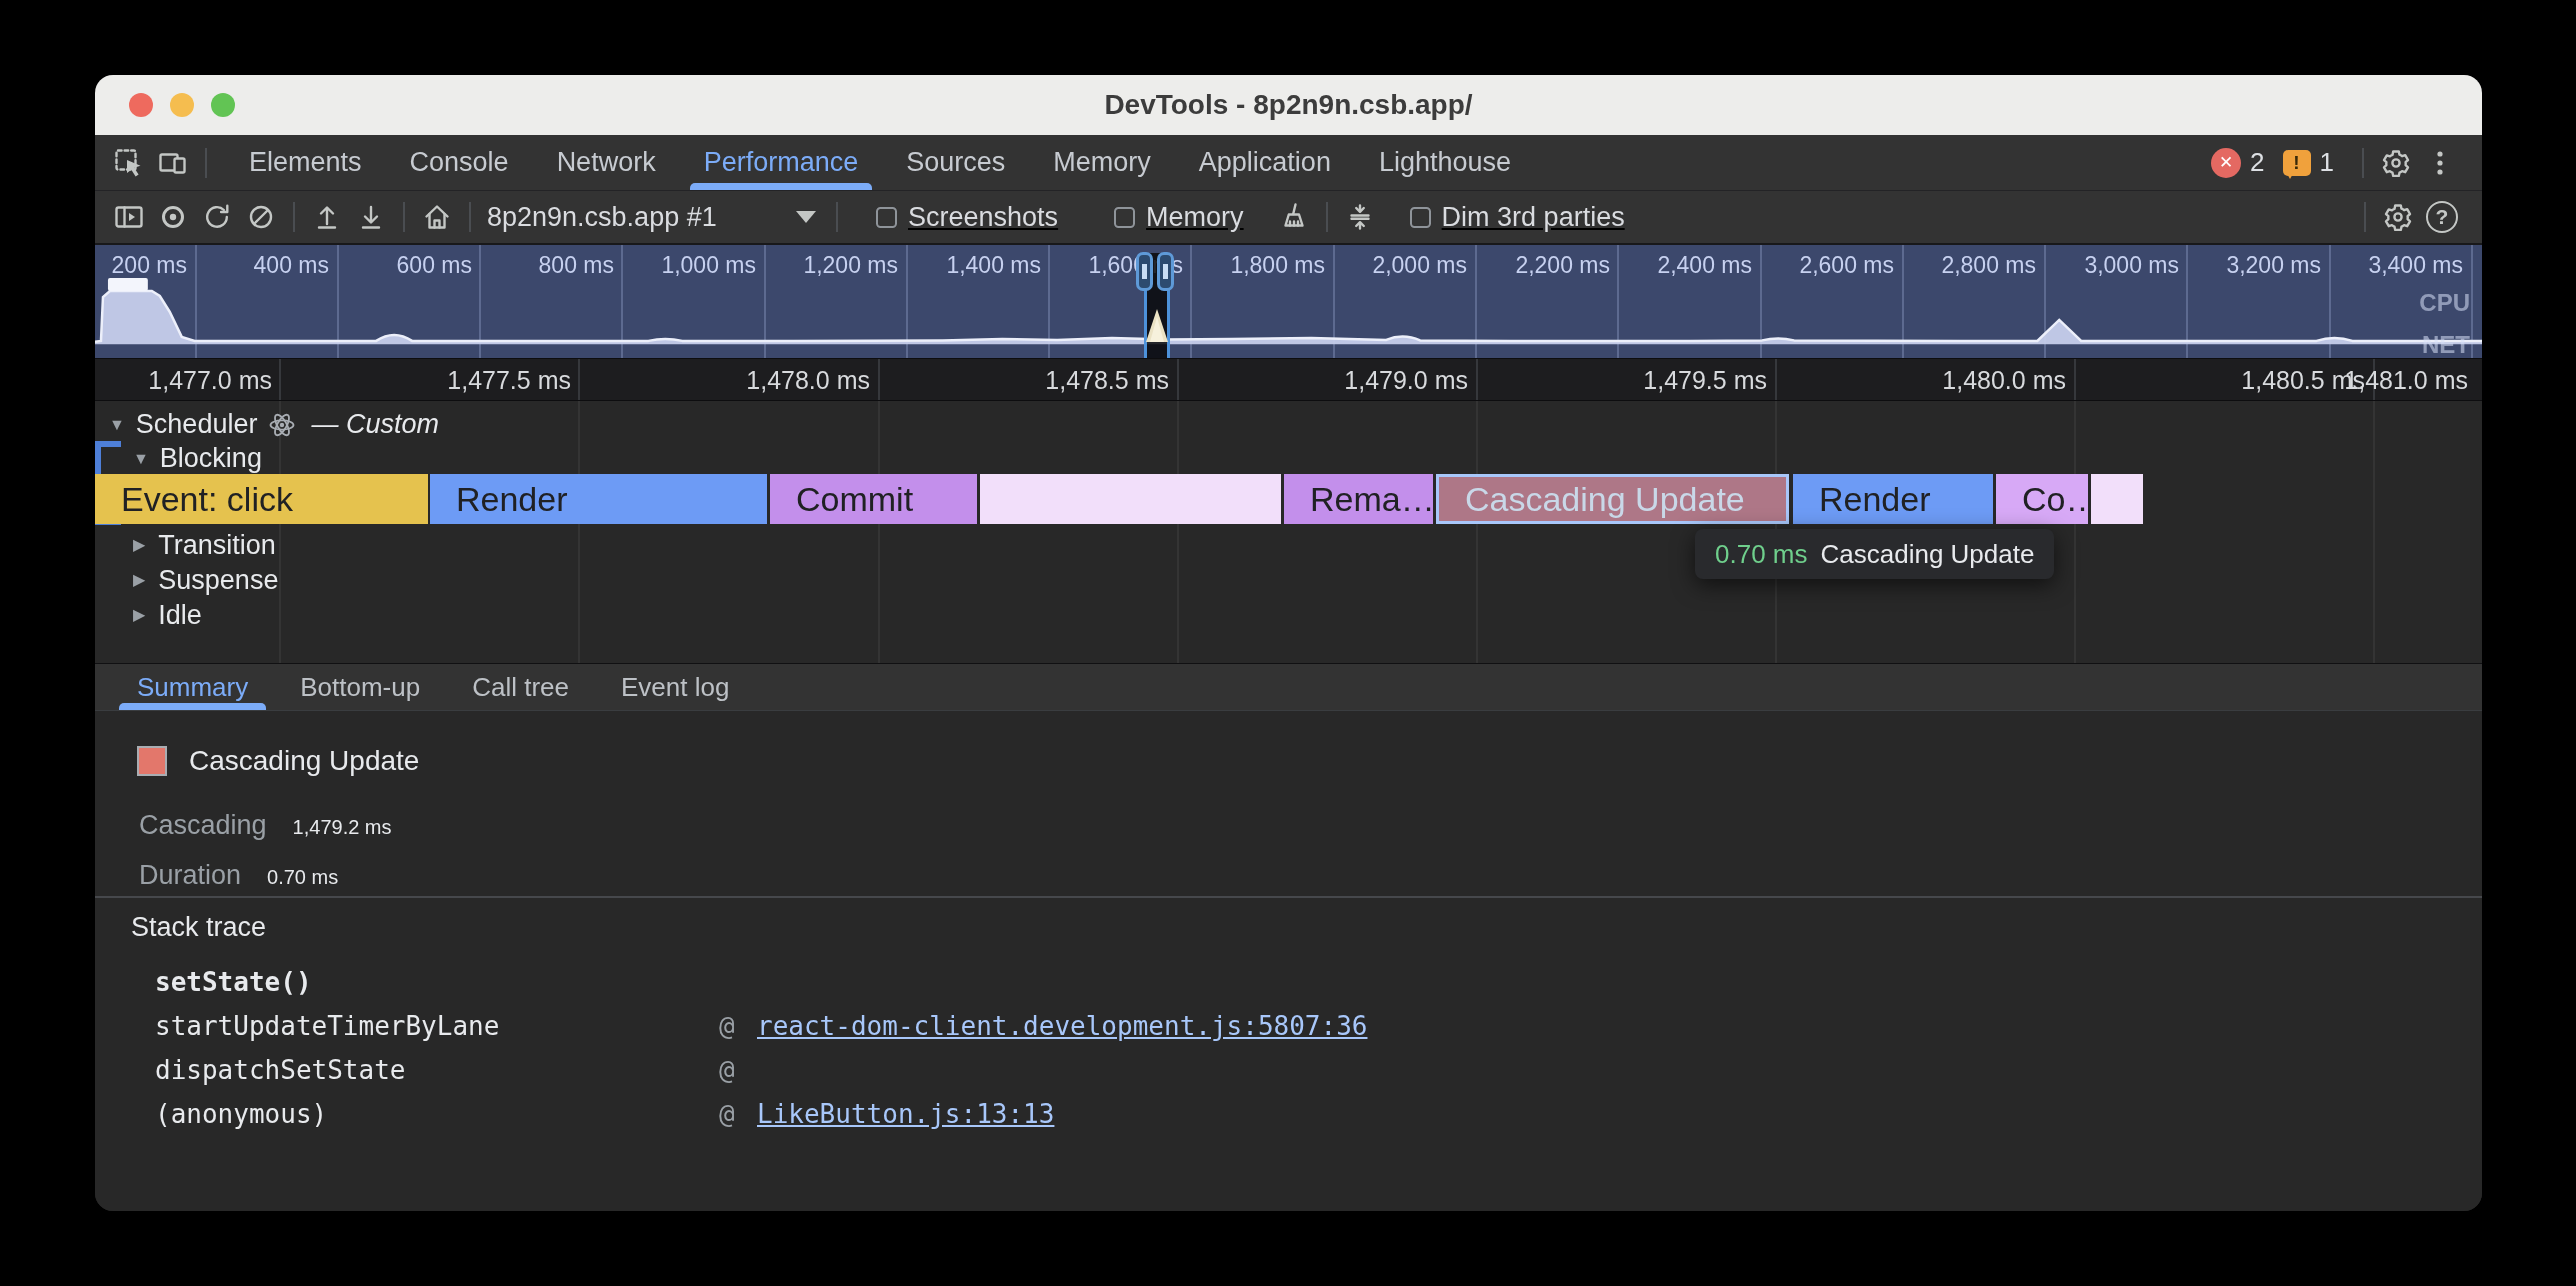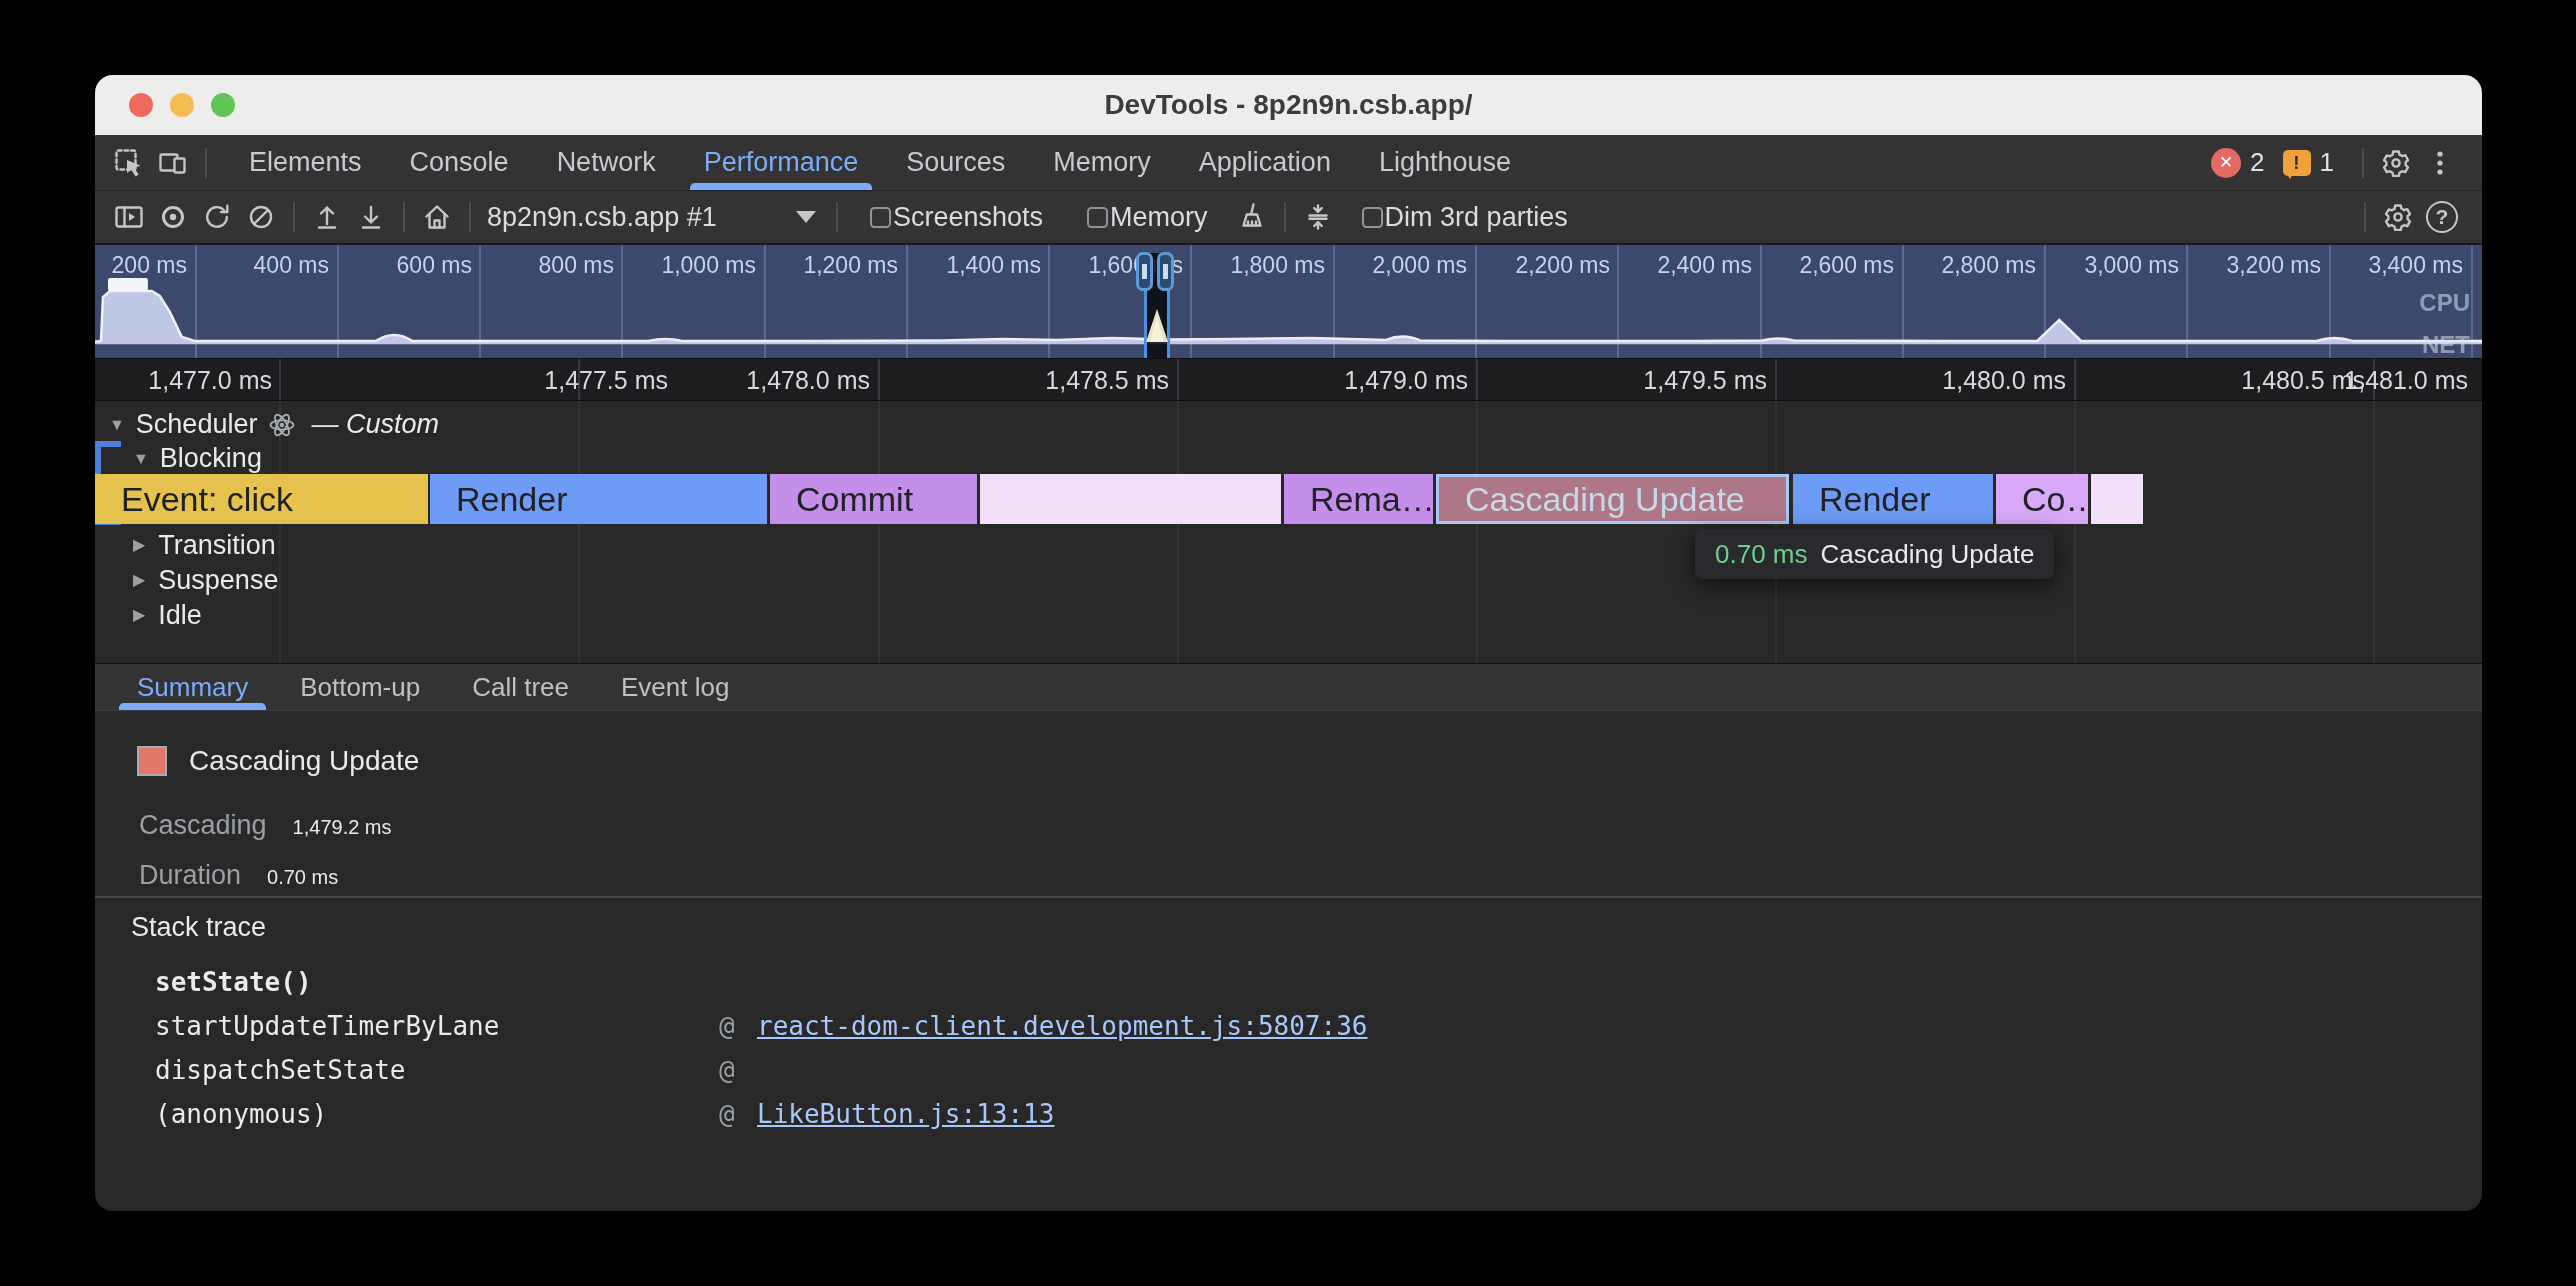--- a/index.html
+++ b/index.html
@@ -31,21 +31,21 @@
   .warn-ico{width:28px;height:26px;border-radius:5px;background:var(--warning);color:#3A2A09;font-size:19px;font-weight:800;display:flex;align-items:center;justify-content:center;position:relative;}
   .warn-ico::before{content:"!";}
   .warn-ico::after{content:"";position:absolute;left:3px;bottom:-7px;border:4px solid transparent;border-top:7px solid var(--warning);}
   .badge-count{font-size:26px;color:#DDE0E4;}
 
   
   .toolbar{height:54px;flex:0 0 auto;background:var(--toolbar-bg);display:flex;align-items:center;padding:0 18px 0 12px;border-bottom:2px solid #18181A;}
   .dropdown{display:flex;align-items:center;margin:0 10px 0 6px;min-width:329px;justify-content:space-between;}
   .dd-label{font-size:27px;color:#DADCE0;white-space:nowrap;}
   .caret{width:0;height:0;border-left:10px solid transparent;border-right:10px solid transparent;border-top:12px solid #C4C7C5;margin-left:26px;}
-  .check{display:flex;align-items:center;gap:2px;margin:0 22px;}
+  .check{display:flex;align-items:center;gap:11px;margin:0 28px;text-decoration:underline;}
   .cb{width:21px;height:21px;border:2.5px solid #8F949A;border-radius:4.5px;flex:0 0 auto;}
   .check .lbl{font-size:27px;color:#DADCE0;white-space:nowrap;}
   .help{width:32px;height:32px;border:2.6px solid #C4C7C5;border-radius:50%;color:#C4C7C5;font-size:21px;font-weight:700;display:flex;align-items:center;justify-content:center;}
   .help::before{content:"?";}
 
   
   .overview{position:relative;height:113px;flex:0 0 auto;background:var(--overview-bg);overflow:hidden;}
   .ov-line{position:absolute;top:0;bottom:0;width:2px;background:rgba(160,175,220,.33);}
   .ov-label{position:absolute;top:7px;font-size:23px;color:#C7D1F0;white-space:nowrap;text-align:right;}
   .cpu-chart{position:absolute;left:0;top:0;}
@@ -320,21 +320,21 @@
     <div class="handle" id="handleL"></div>
     <div class="handle" id="handleR"></div>
     <div class="ov-corner" id="cpuLabel" style="top:44px">CPU</div>
     <div class="ov-corner" id="netLabel" style="top:86px">NET</div>
   </div>
 
   <div class="ruler" id="ruler">
       <div class="ruler-line" style="left: 184px;"></div>
       <div class="ruler-label" style="right: 2210px;">1,477.0 ms</div>
       <div class="ruler-line" style="left: 483px;"></div>
-      <div class="ruler-label" style="right: 1814px; text-align: center;">1,477.5 ms</div>
+      <div class="ruler-label" style="right: 1911px; text-align: center;">1,477.5 ms</div>
       <div class="ruler-line" style="left: 783px;"></div>
       <div class="ruler-label" style="right: 1612px;">1,478.0 ms</div>
       <div class="ruler-line" style="left: 1082px;"></div>
       <div class="ruler-label" style="right: 1313px;">1,478.5 ms</div>
       <div class="ruler-line" style="left: 1381px;"></div>
       <div class="ruler-label" style="right: 1014px;">1,479.0 ms</div>
       <div class="ruler-line" style="left: 1680px;"></div>
       <div class="ruler-label" style="right: 715px;">1,479.5 ms</div>
       <div class="ruler-line" style="left: 1979px;"></div>
       <div class="ruler-label" style="right: 416px;">1,480.0 ms</div>

